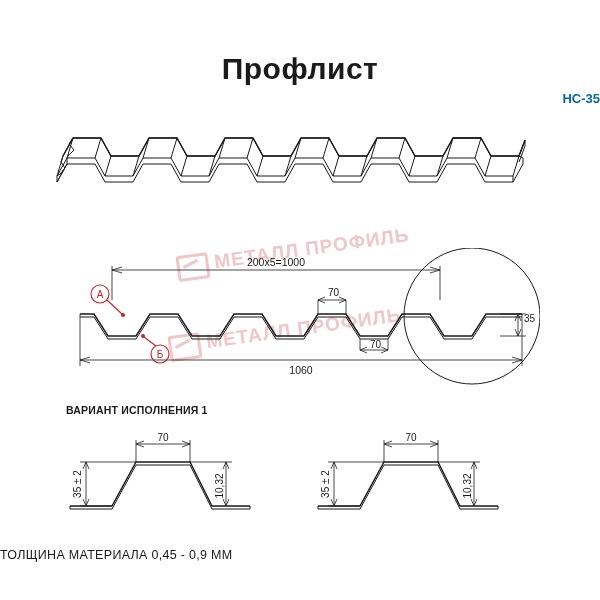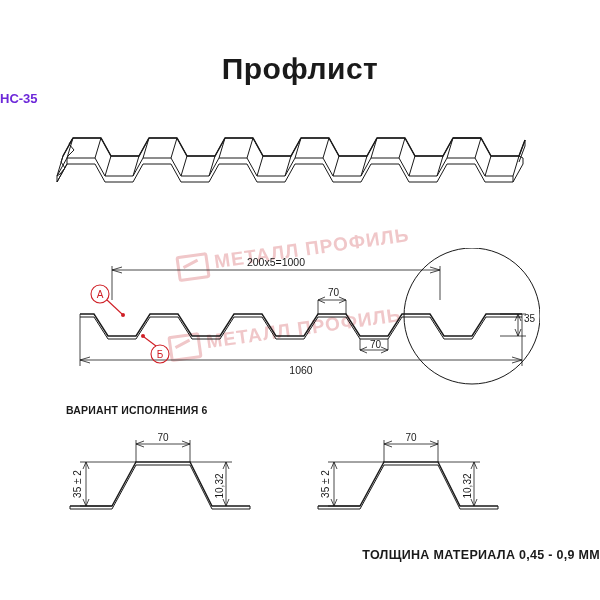--- a/index.html
+++ b/index.html
@@ -14,22 +14,22 @@
   .page{position:relative;width:476px;height:600px;padding-left:38px;}
 
   
   .title{
     position:absolute;top:52px;left:0;width:600px;
     text-align:center;
     font-size:30px;font-weight:bold;letter-spacing:.5px;
   }
   .subtitle{
     position:absolute;top:91px;left:0;width:600px;
-    text-align:left;
-    font-size:13px;font-weight:bold;color:#6d28d9;
+    text-align:right;
+    font-size:13px;font-weight:bold;color:#0369a1;
   }
 
   
   .wm{
     position:absolute;
     pointer-events:none;
     user-select:none;
   }
   .wm-text{
     font-size:19px;font-weight:bold;color:#f0c7c9;letter-spacing:1px;
@@ -55,22 +55,22 @@
   .dim{stroke:#1a1a1a;stroke-width:.8;}
   .lbl{font-family:"Liberation Sans", sans-serif;font-size:10px;fill:#1a1a1a;}
   .lbl-b{font-family:"Liberation Sans", sans-serif;font-size:10.5px;fill:#1a1a1a;font-weight:normal;}
 
   .section-label{
     position:absolute;font-size:10.5px;font-weight:bold;letter-spacing:.2px;
   }
   .v1{left:66px;top:404px;}
   .v2{left:310px;top:404px;width:260px;line-height:14px;}
   .footer{
-    position:absolute;left:0;top:548px;width:600px;text-align:right;
-    font-size:12.5px;font-weight:bold;letter-spacing:.3px;
+    position:absolute;left:0;top:548px;width:600px;text-align:left;
+    font-size:12.5px;font-weight:normal;letter-spacing:.3px;
   }
   .callout{
     font-family:"Liberation Sans", sans-serif;font-size:10px;fill:#cf1f26;
   }
 </style>
 </head>
 <body>
 
 <div class="page">
 
@@ -212,21 +212,21 @@
 
       <g>
         <circle cx="100" cy="106" r="9" fill="none" stroke="#cf1f26" stroke-width="1.1"></circle>
         <line x1="96" y1="98" x2="84" y2="89" stroke="#cf1f26" stroke-width="1.1"></line>
         <circle cx="83" cy="88" r="2" fill="#cf1f26"></circle>
         <text x="100" y="110" text-anchor="middle" class="callout">Б</text>
       </g>
     </svg>
   </div>
 
-  <div class="section-label v1">ВАРИАНТ ИСПОЛНЕНИЯ 6</div>
+  <div class="section-label v1">ВАРИАНТ ИСПОЛНЕНИЯ 1</div>
   <div class="section-label v2">
   </div>
 
   <div style="position:absolute;left:60px;top:428px;">
     <svg width="200" height="100" viewBox="0 0 200 100">
 
       <g class="ln med">
         <path d="M10,78 L52,78 L76,34 L130,34 L152,78 L190,78"></path>
       </g>
       <g class="ln thin">

